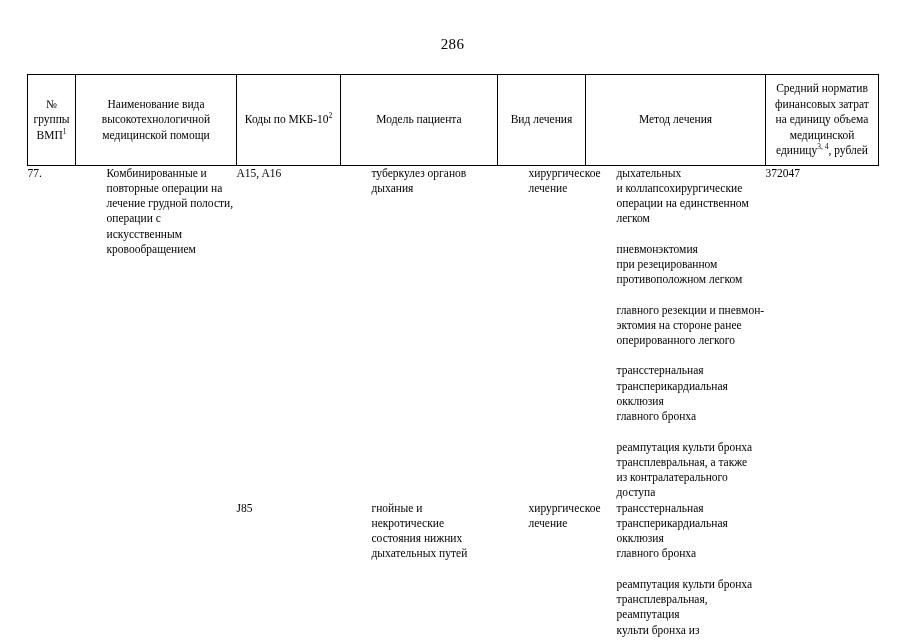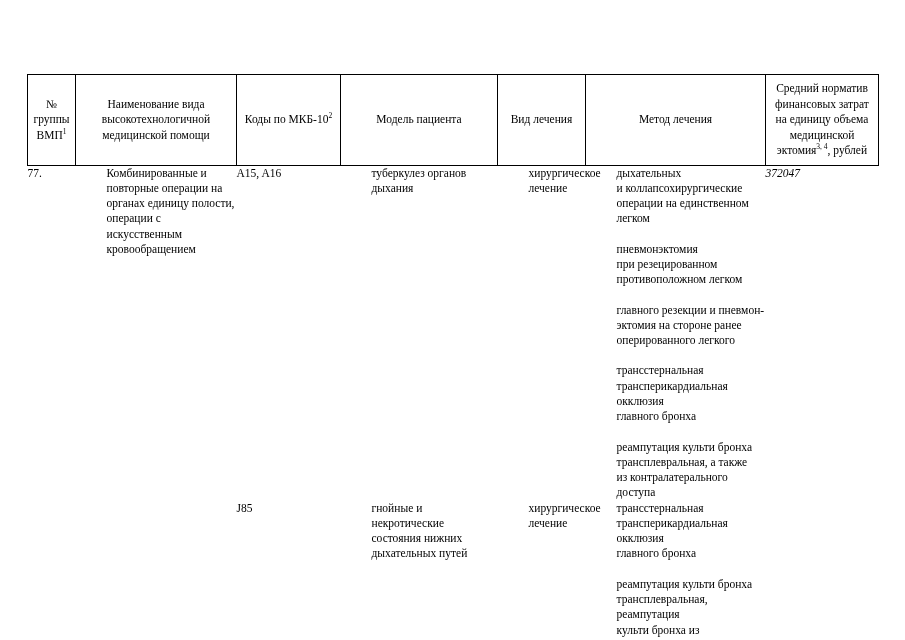--- a/index.html
+++ b/index.html
@@ -65,38 +65,39 @@
     vertical-align: top;
     padding: 0;
     text-align: left;
   }
   .hdr-line { display: block; white-space: nowrap; }
   sup { font-size: 7.5px; vertical-align: super; line-height: 0; }
 
   
   .cell-pad { padding: 9px 6px 0 5px; }
   .cell-num { text-align: left; padding-left: 8px; }
-  .cell-cost { text-align: center; font-style: italic; }
+  .cell-cost { text-align: center; }
   .cell-codes { padding-left: 9px; }
   .cell-model { padding-left: 5px; font-family: Liberation Serif, serif; }
   .cell-kind { padding-left: 3px; }
   .cell-method { padding-left: 5px; }
   .cell-name { padding-left: 5px; }
 
   .para { margin: 0 0 15px 0; }
   .para:last-child { margin-bottom: 0; }
   .para span { display: block; padding-left: 31px; }
 
   .row2 td { padding-top: 0; }
 </style>
 </head>
 <body>
 
 <div class="page">
 
+  <div class="page-number">286</div>
 
   <table class="doc-table">
     <colgroup>
       <col class="c-num">
         <col class="c-name">
         <col class="c-codes">
         <col class="c-model">
         <col class="c-kind">
         <col class="c-method">
         <col class="c-cost">
@@ -123,35 +124,35 @@
           <span class="hdr-line">Вид лечения</span>
         </th>
         <th>
           <span class="hdr-line">Метод лечения</span>
         </th>
         <th>
           <span class="hdr-line">Средний норматив</span>
           <span class="hdr-line">финансовых затрат</span>
           <span class="hdr-line">на единицу объема</span>
           <span class="hdr-line">медицинской</span>
-          <span class="hdr-line"><span>эктомия</span><sup>3, 4</sup><span>, рублей</span></span>
+          <span class="hdr-line"><span>единицу</span><sup>3, 4</sup><span>, рублей</span></span>
         </th>
       </tr>
     </thead>
     <tbody>
 
       <tr>
         <td class="cell-pad cell-num">
           <span>77.</span>
         </td>
         <td class="cell-pad cell-name">
           <div class="para">
             <span>Комбинированные и</span>
             <span>повторные операции на</span>
-            <span>органах единицу полости,</span>
+            <span>лечение грудной полости,</span>
             <span>операции с искусственным</span>
             <span>кровообращением</span>
           </div>
         </td>
         <td class="cell-pad cell-codes">
           <span>A15, A16</span>
         </td>
         <td class="cell-pad cell-model">
           <div class="para">
             <span>туберкулез органов дыхания</span>

